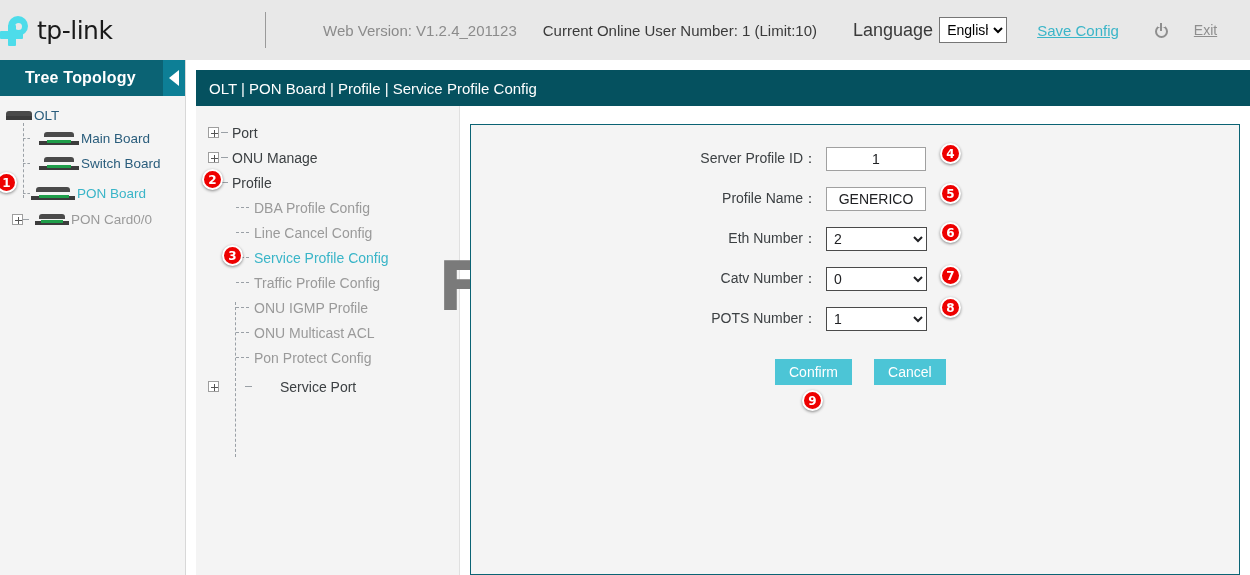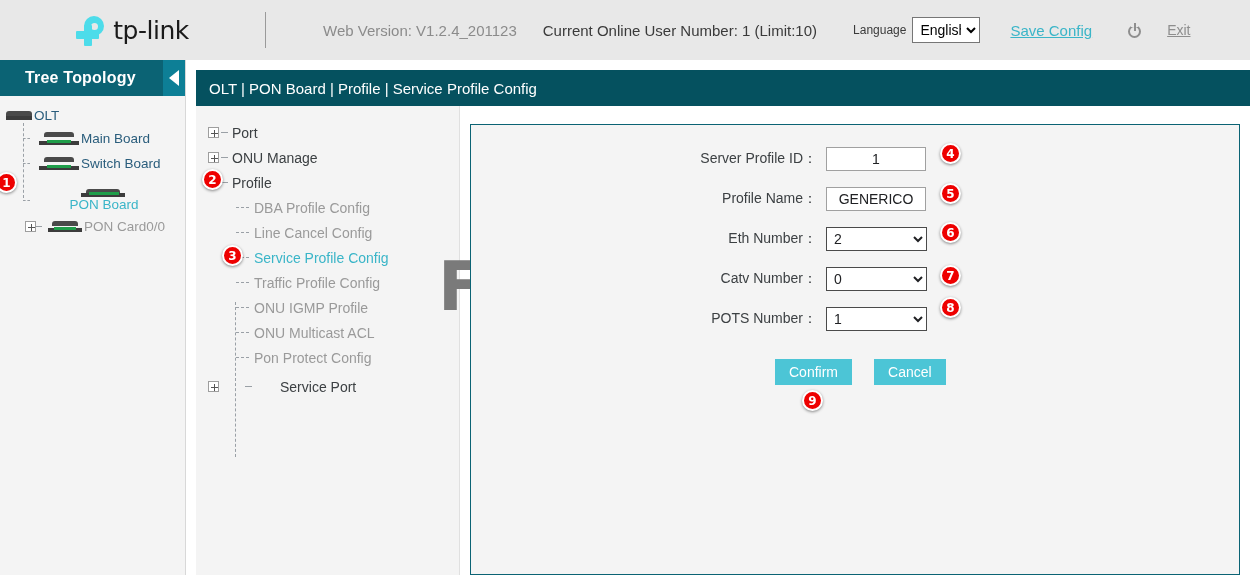--- a/index.html
+++ b/index.html
@@ -12,21 +12,21 @@
 
   
   #top-header {
     position: absolute; left: 0; top: 0;
     width: 1250px; height: 60px;
     background: #e8e8e8;
     display: flex; align-items: center;
   }
   #logo-block {
     width: 265px; height: 60px;
-    display: flex; align-items: center; justify-content: center;
+    display: flex; align-items: center; justify-content: flex-start;
     position: relative;
   }
   .tp-logo { display: flex; align-items: center; gap: 2px; }
   .tp-mark { width: 34px; height: 34px; position: relative; }
   .tp-mark .stem {
     position: absolute; left: 8px; top: 12px;
     width: 8px; height: 21px; background: #4ddcea; border-radius: 1px;
   }
   .tp-mark .bar {
     position: absolute; left: 0px; top: 18px;
@@ -57,21 +57,21 @@
   }
   #web-version {
     font-size: 15px; color: #8b8b8b;
     margin-right: 26px; white-space: nowrap; margin-left: 34px;
   }
   #online-users {
     font-size: 15px; color: #3a3a3a;
     margin-right: 36px; white-space: nowrap;
   }
   #language-label {
-    font-size: 12px; color: #3a3a3a; margin-right: 6px;
+    font-size: 18px; color: #3a3a3a; margin-right: 6px;
   }
   #language-select {
     font-family: "Liberation Sans", sans-serif;
     font-size: 14px; padding: 2px 2px 2px 3px;
     border: 1px solid #767676; background: #ffffff;
     color: #000; height: 26px; width: 68px;
   }
   #save-config {
     font-size: 15px; color: #3ab5c8; text-decoration: underline;
     margin-left: 30px; cursor: pointer; white-space: nowrap;
@@ -361,32 +361,32 @@
       <span class="tline-h" style="left:23px; top:11px;"></span>
       <span style="width:16px;"></span>
       <span class="dev-icon" style="width:40px;height:13px;">
         <span class="top" style="width:30px;left:5px;"></span>
         <span class="base" style="width:40px;"></span>
         <span class="leds" style="width:24px;left:8px;"></span>
       </span>
       <span class="tlabel" style="color:#2a5d7c;">Switch Board</span>
     </div>
 
-    <div class="tnode" style="padding-left:23px; margin-top:14px;flex-direction:column;">
+    <div class="tnode" style="padding-left:15px; margin-top:7px;">
       <span class="tline-h" style="left:23px; top:11px;"></span>
       <span style="width:16px;"></span>
       <span class="dev-icon" style="width:44px;height:13px;">
         <span class="top" style="width:34px;left:5px;"></span>
         <span class="base" style="width:44px;"></span>
         <span class="leds" style="width:30px;left:8px;"></span>
       </span>
       <span class="tlabel" style="color:#3ab5c8;">PON Board</span>
     </div>
 
-    <div class="tnode" style="padding-left:25px; margin-top:3px;">
+    <div class="tnode" style="padding-left:12px; margin-top:3px;">
       <span class="plusbox"></span>
       <span class="tline-h" style="position:static; width:6px; display:inline-block;"></span>
       <span style="width:3px;"></span>
       <span class="dev-icon" style="width:34px;height:11px;margin-left:3px;">
         <span class="top" style="width:26px;left:4px;"></span>
         <span class="base" style="width:34px;"></span>
         <span class="leds" style="width:22px;left:6px;"></span>
       </span>
       <span class="tlabel" style="color:#9a9a9a;">PON Card0/0</span>
     </div>

